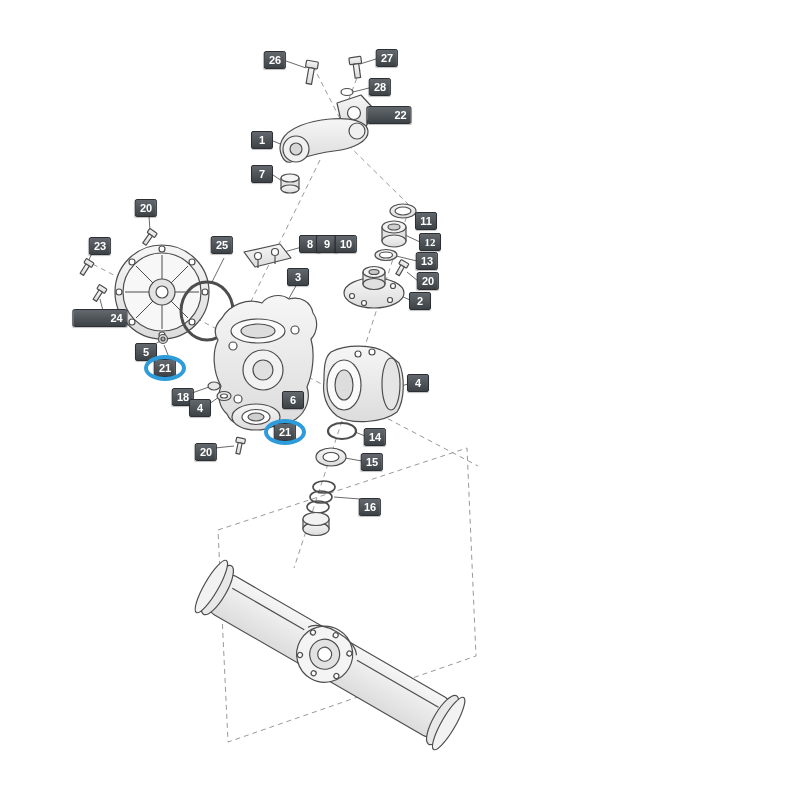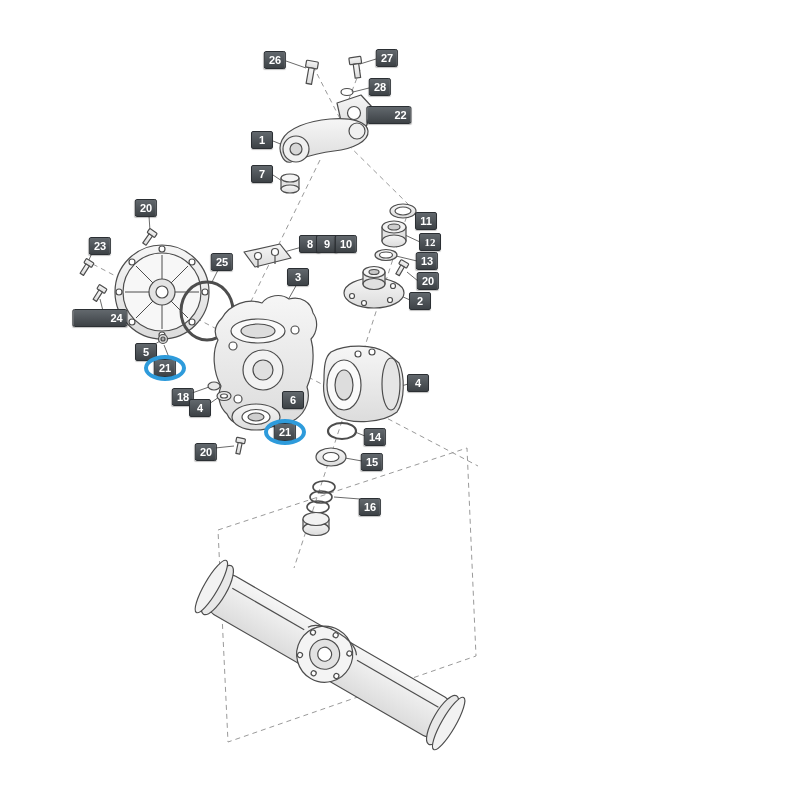--- a/index.html
+++ b/index.html
@@ -287,21 +287,21 @@
 
   <div id="labels-layer">
       <div class="part-label" style="left: 275px; top: 60px;">26</div>
       <div class="part-label" style="left: 387px; top: 58px;">27</div>
       <div class="part-label" style="left: 380px; top: 87px;">28</div>
       <div class="part-label" style="left: 389px; top: 115px; padding-left: 27px;">22</div>
       <div class="part-label" style="left: 262px; top: 140px;">1</div>
       <div class="part-label" style="left: 262px; top: 174px;">7</div>
       <div class="part-label" style="left: 146px; top: 208px;">20</div>
       <div class="part-label" style="left: 88px; top: 246px; margin-left: 12px;">23</div>
-      <div class="part-label" style="left: 222px; top: 262px; text-align: right;">25</div>
+      <div class="part-label" style="left: 222px; top: 245px; text-align: right;">25</div>
       <div class="part-label" style="left: 310px; top: 244px;">8</div>
       <div class="part-label" style="left: 327px; top: 244px;">9</div>
       <div class="part-label" style="left: 346px; top: 244px;">10</div>
       <div class="part-label" style="left: 426px; top: 221px;">11</div>
       <div class="part-label" style="left: 430px; top: 242px; font-family: Liberation Serif, serif;">12</div>
       <div class="part-label" style="left: 427px; top: 261px;">13</div>
       <div class="part-label" style="left: 428px; top: 281px;">20</div>
       <div class="part-label" style="left: 420px; top: 301px;">2</div>
       <div class="part-label" style="left: 298px; top: 277px;">3</div>
       <div class="part-label" style="left: 100px; top: 318px; padding-left: 37px;">24</div>

